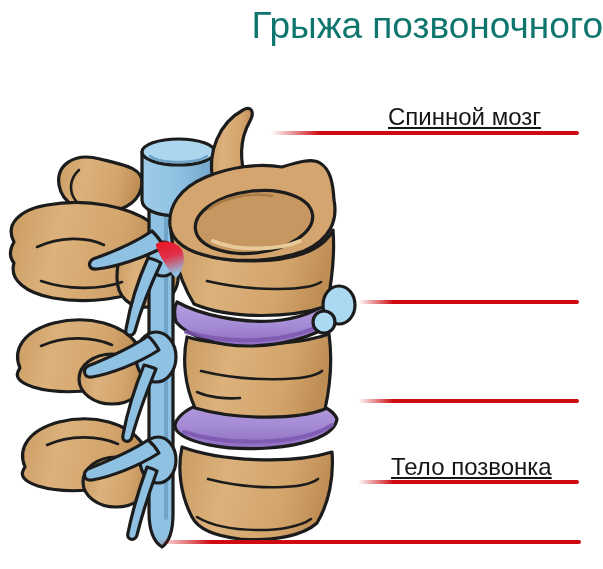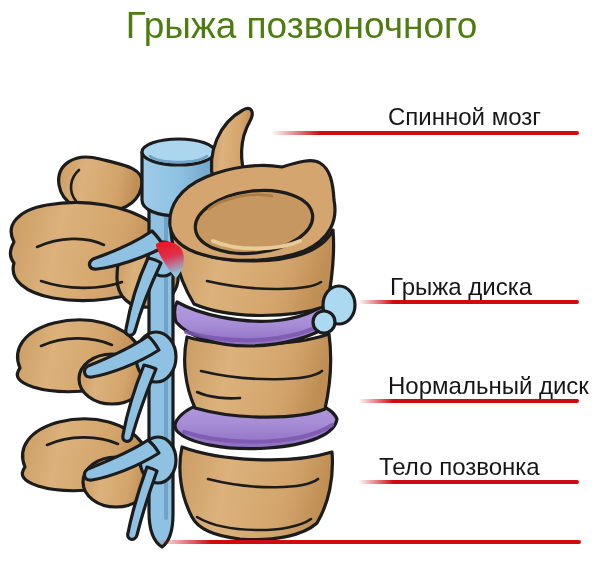--- a/index.html
+++ b/index.html
@@ -1,25 +1,25 @@
 <!DOCTYPE html>
 <html><head>
 <meta charset="utf-8">
 <style>
   html,body{margin:0;padding:0;background:#ffffff;}
   .stage{
     position:relative;width:603px;height:569px;background:#ffffff;overflow:hidden;
     font-family:"Liberation Sans","DejaVu Sans",sans-serif;color:#111;
   }
   .title{
-    position:absolute;top:6px;left:0;width:603px;text-align:center;
-    font-size:37px;line-height:40px;color:#4d7c0f;letter-spacing:0px;
+    position:absolute;top:6px;left:0;width:603px;text-align:right;
+    font-size:37px;line-height:40px;color:#0f766e;letter-spacing:0px;
   }
   .label{
-    position:absolute;font-size:24px;line-height:26px;color:#161616;white-space:nowrap;
+    position:absolute;font-size:24px;line-height:26px;color:#161616;white-space:nowrap;text-decoration:underline;
   }
   .pointer-line{
     position:absolute;height:4px;border-radius:2px;
     background:linear-gradient(to right, rgba(206,11,16,0) 0%, #ce0b10 16%, #ce0b10 100%);
   }
   .pointer-line.long{
     background:linear-gradient(to right, rgba(206,11,16,0) 0%, #ce0b10 13%, #ce0b10 100%);
   }
   svg{position:absolute;top:0;left:0;}
 </style>
@@ -148,24 +148,22 @@
     </g>
   </svg>
 
   <div class="title">
     <div>Грыжа позвоночного</div>
   </div>
 
   <div class="label" style="left:388px;top:104px">Спинной мозг</div>
   <div class="pointer-line" style="left:271px;top:131px;width:308px"></div>
 
-  <div class="label" style="left:390px;top:274px">Грыжа диска</div>
   <div class="pointer-line" style="left:358px;top:300px;width:221px"></div>
 
-  <div class="label" style="left:388px;top:373px">Нормальный диск</div>
   <div class="pointer-line" style="left:358px;top:399px;width:221px"></div>
 
-  <div class="label" style="left:379px;top:454px">Тело позвонка</div>
+  <div class="label" style="left:391px;top:454px">Тело позвонка</div>
   <div class="pointer-line" style="left:358px;top:480px;width:221px"></div>
 
   <div class="pointer-line long" style="left:156px;top:540px;width:425px"></div>
 
 </div>
 
 </body></html>

